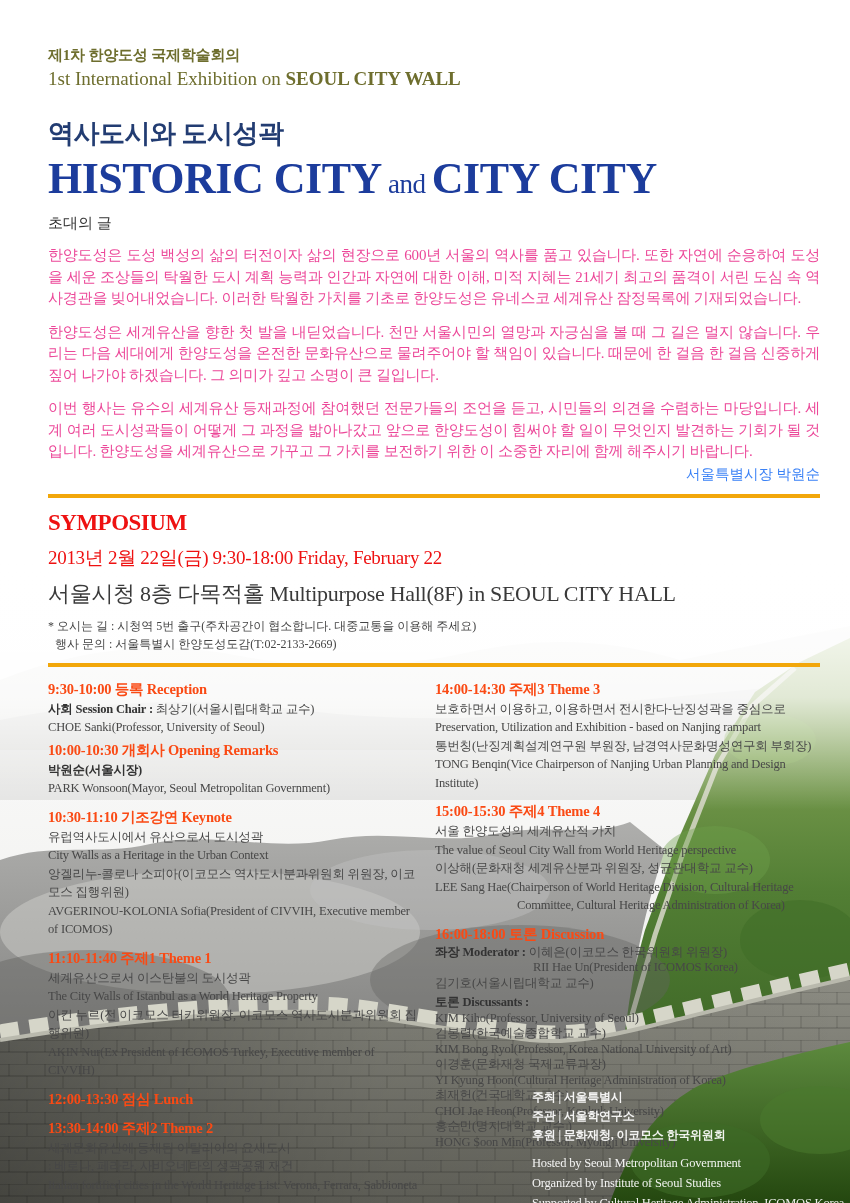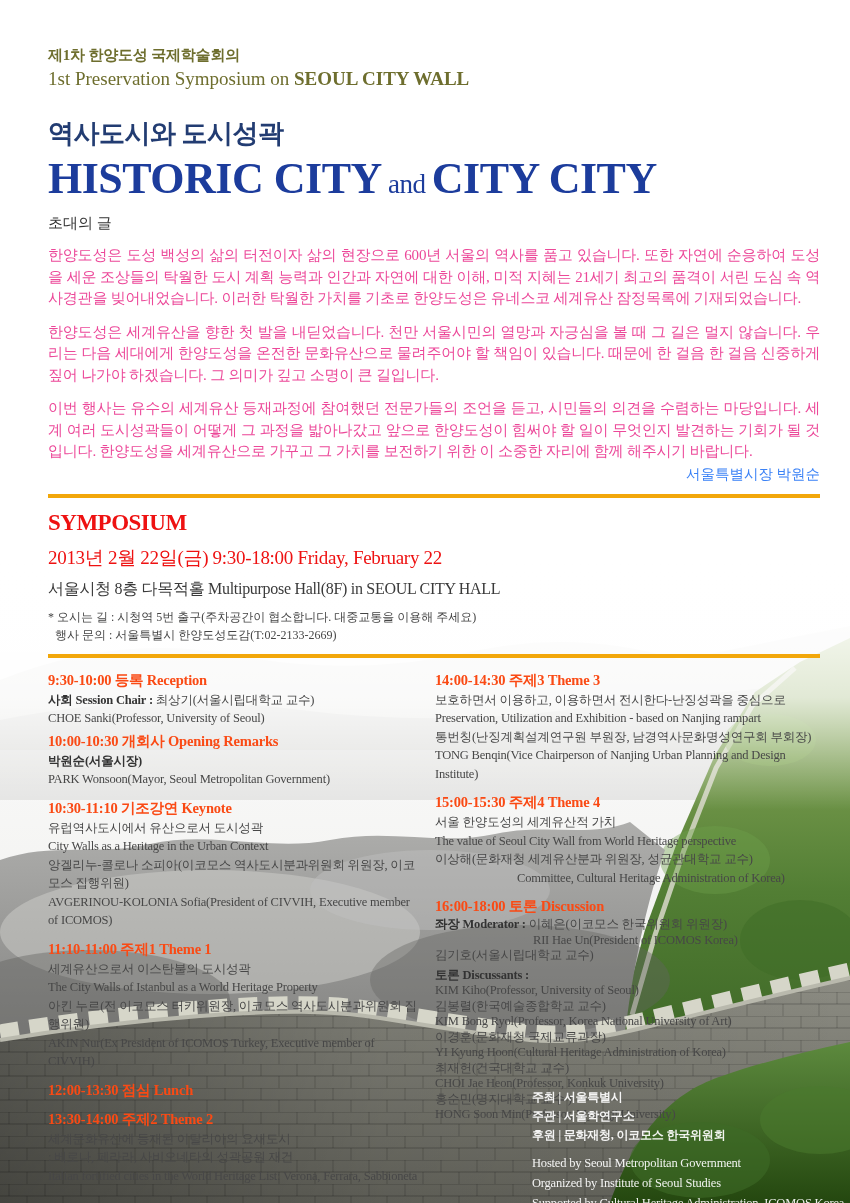--- a/index.html
+++ b/index.html
@@ -21,21 +21,21 @@
   .title-ko{font-size:26px;font-weight:bold;color:#223c72;margin-top:26px;letter-spacing:-.5px;}
   .title-en{font-size:44px;font-weight:bold;color:#1c3c9c;margin-top:2px;letter-spacing:-.5px;white-space:nowrap;}
   .title-en .and{font-size:27px;font-weight:normal;}
   .invite-label{font-size:15px;color:#333;margin-top:10px;}
   .invite-paras p{font-size:15px;line-height:21.5px;margin:12px 0 0 0;text-align:justify;color:#ec4899;letter-spacing:-.2px;}
   .signature{text-align:right;font-size:14.5px;margin-top:2px;color:#3b82f6;}
   .divider{height:4px;background:#f2a70a;margin:10px 30px 0 48px;}
   .symposium{padding:12px 30px 0 48px;}
   .symp-heading{font-size:23px;font-weight:bold;color:#ee1111;letter-spacing:-.5px;}
   .symp-date{font-size:19px;color:#ee1111;margin-top:9px;letter-spacing:-.3px;}
-  .symp-venue{font-size:16px;color:#3a3a3a;margin-top:8px;letter-spacing:-.3px;}
+  .symp-venue{font-size:22px;color:#3a3a3a;margin-top:8px;letter-spacing:-.3px;}
   .symp-notes{margin-top:8px;}
   .symp-notes div{font-size:12px;color:#444;line-height:18px;}
   .symp-notes div:last-child{padding-left:7px;}
   
   .schedule{display:flex;padding:10px 28px 0 48px;position:relative;}
   .col{width:50%;}
   .col-left{padding-right:14px;box-sizing:border-box;}
   .sched-item{margin:0 0 3px 0;}
   .sched-item.gap{margin-top:9px;}
   .sched-heading{font-size:14.5px;font-weight:bold;color:#fa4a14;line-height:20px;margin:2px 0 1px 0;letter-spacing:-.2px;}
@@ -131,21 +131,21 @@
       <ellipse cx="700" cy="600" rx="70" ry="38" fill="#3e6b26" opacity=".6"></ellipse>
       <ellipse cx="820" cy="560" rx="60" ry="34" fill="#4a7a2e" opacity=".55"></ellipse>
 
       <rect width="850" height="250" fill="url(#fadeTop)"></rect>
     </svg>
   </div>
 
   <div class="content">
     <div class="inner">
       <div class="kicker-ko">제1차 한양도성 국제학술회의</div>
-      <div class="kicker-en"><span>1st Preservation Symposium on </span><b>SEOUL CITY WALL</b></div>
+      <div class="kicker-en"><span>1st International Exhibition on </span><b>SEOUL CITY WALL</b></div>
 
       <div class="title-ko">역사도시와 도시성곽</div>
       <div class="title-en"><span>HISTORIC CITY</span><span class="and"> and </span><span>CITY CITY</span></div>
 
       <div class="invite-label">초대의 글</div>
       <div class="invite-paras">
 
           <p>한양도성은 도성 백성의 삶의 터전이자 삶의 현장으로 600년 서울의 역사를 품고 있습니다. 또한 자연에 순응하여 도성을 세운 조상들의 탁월한 도시 계획 능력과 인간과 자연에 대한 이해, 미적 지혜는 21세기 최고의 품격이 서린 도심 속 역사경관을 빚어내었습니다. 이러한 탁월한 가치를 기초로 한양도성은 유네스코 세계유산 잠정목록에 기재되었습니다.</p>
 
           <p>한양도성은 세계유산을 향한 첫 발을 내딛었습니다. 천만 서울시민의 열망과 자긍심을 볼 때 그 길은 멀지 않습니다. 우리는 다음 세대에게 한양도성을 온전한 문화유산으로 물려주어야 할 책임이 있습니다. 때문에 한 걸음 한 걸음 신중하게 짚어 나가야 하겠습니다. 그 의미가 깊고 소명이 큰 길입니다.</p>
@@ -202,21 +202,21 @@
 
                 <div class="sched-line"><span class="line-text">City Walls as a Heritage in the Urban Context</span></div>
 
                 <div class="sched-line"><span class="line-text">앙겔리누-콜로나 소피아(이코모스 역사도시분과위원회 위원장, 이코모스 집행위원)</span></div>
 
                 <div class="sched-line"><span class="line-text">AVGERINOU-KOLONIA Sofia(President of CIVVIH,  Executive member of ICOMOS)</span></div>
               </div>
           </div>
 
           <div class="sched-item gap">
-            <div class="sched-heading">11:10-11:00  주제1 Theme 1</div>
+            <div class="sched-heading">11:10-11:40  주제1 Theme 1</div>
             <div class="sched-lines">
 
                 <div class="sched-line"><span class="line-text">세계유산으로서 이스탄불의 도시성곽</span></div>
 
                 <div class="sched-line"><span class="line-text">The City Walls of Istanbul as a World Heritage Property</span></div>
 
                 <div class="sched-line"><span class="line-text">아킨 누르(전 이코모스 터키위원장, 이코모스 역사도시분과위원회 집행위원)</span></div>
 
                 <div class="sched-line"><span class="line-text">AKIN Nur(Ex President of ICOMOS Turkey, Executive member  of CIVVIH)</span></div>
               </div>
@@ -259,20 +259,21 @@
           <div class="sched-item gap">
             <div class="sched-heading">15:00-15:30  주제4  Theme 4</div>
             <div class="sched-lines">
 
                 <div class="sched-line"><span class="line-text">서울 한양도성의 세계유산적 가치</span></div>
 
                 <div class="sched-line"><span class="line-text">The value of Seoul City Wall from World Heritage perspective</span></div>
 
                 <div class="sched-line"><span class="line-text">이상해(문화재청 세계유산분과 위원장, 성균관대학교 교수)</span></div>
 
+                <div class="sched-line"><span class="line-text">LEE Sang Hae(Chairperson of World Heritage Division, Cultural Heritage</span></div>
 
                 <div class="sched-line indent"><span class="line-text">Committee, Cultural Heritage Administration of Korea)</span></div>
               </div>
           </div>
 
           <div class="sched-item gap tight">
             <div class="sched-heading">16:00-18:00  토론 Discussion</div>
             <div class="sched-lines">
 
                 <div class="sched-line"><span class="line-label">좌장 Moderator :  </span><span class="line-text">이혜은(이코모스 한국위원회 위원장)</span></div>

